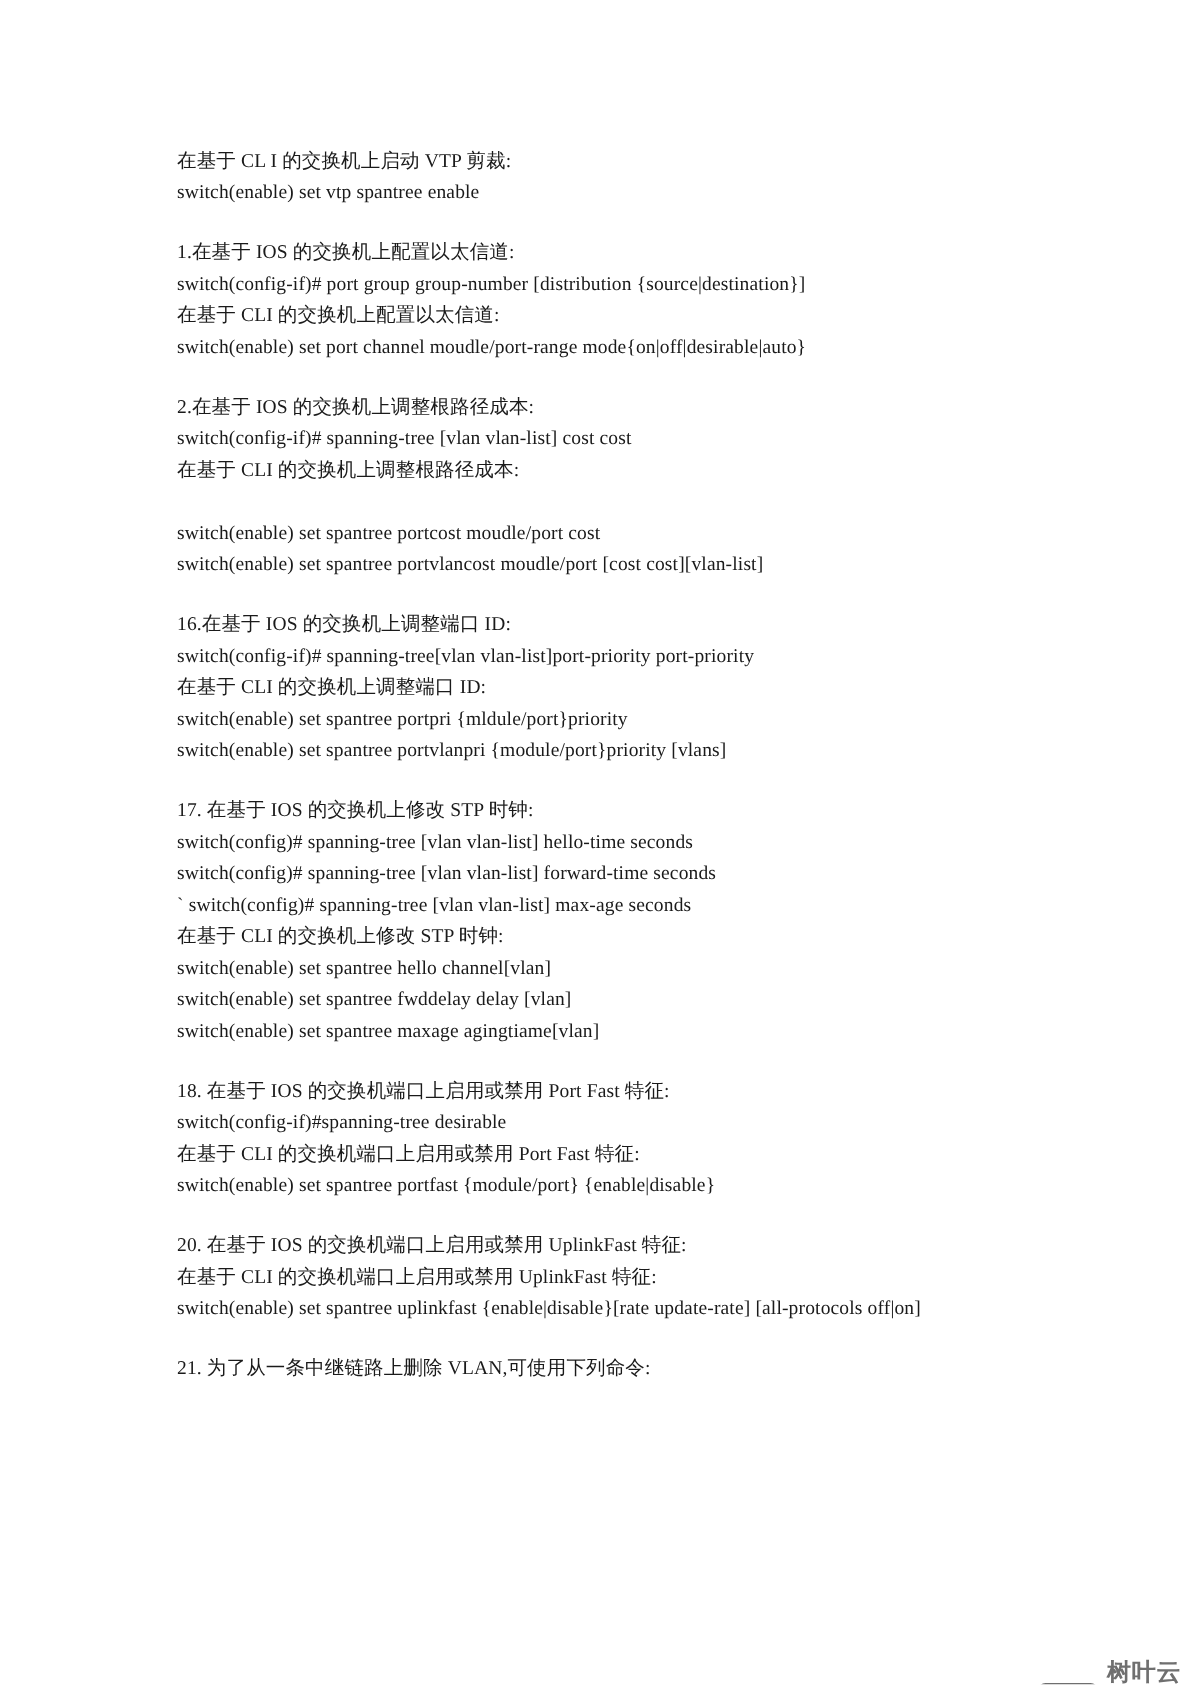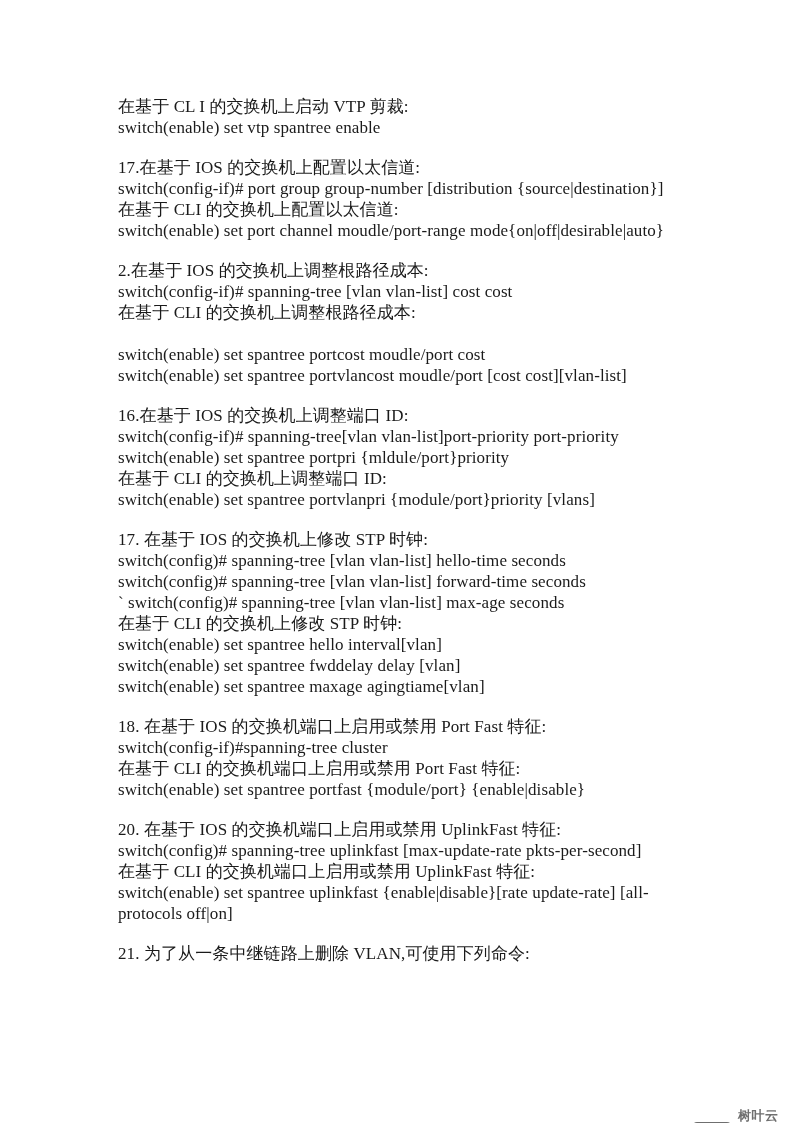--- a/index.html
+++ b/index.html
@@ -20,21 +20,21 @@
   .content {
     position: absolute;
     left: 118px;
     top: 96px;
     width: 580px;
   }
   .block {
     margin: 0 0 19px 0;
   }
   .line {
-    font-size: 17px;
+    font-size: 13px;
     line-height: 21px;
     white-space: pre-wrap;
     color: #1a1a1a;
     letter-spacing: 0.1px;
   }
   .line.blank {
     height: 21px;
   }
   
   .watermark {
@@ -54,78 +54,77 @@
     display: block;
     margin-top: 48px;
   }
   .wm-icon svg {
     position: absolute;
     left: 0;
     top: 0;
   }
   .wm-text {
     font-family: "DejaVu Sans", "Liberation Sans", sans-serif;
-    font-size: 13px;
+    font-size: 16px;
     font-weight: 700;
     color: #6f6f6f;
     line-height: 1;
     letter-spacing: 0.5px;
     white-space: nowrap;
   }
 </style>
 </head>
 <body>
 
 <div class="page">
 
   <div class="content">
       <div class="block">
         <div class="line">在基于 CL I 的交换机上启动 VTP 剪裁:</div>
         <div class="line">switch(enable) set vtp spantree enable</div>
       </div>
       <div class="block">
-        <div class="line">17.在基于 IOS 的交换机上配置以太信道:</div>
+        <div class="line">1.在基于 IOS 的交换机上配置以太信道:</div>
         <div class="line">switch(config-if)# port group group-number [distribution {source|destination}]</div>
         <div class="line">在基于 CLI 的交换机上配置以太信道:</div>
         <div class="line">switch(enable) set port channel moudle/port-range mode{on|off|desirable|auto}</div>
       </div>
       <div class="block">
         <div class="line">2.在基于 IOS 的交换机上调整根路径成本:</div>
         <div class="line">switch(config-if)# spanning-tree [vlan vlan-list] cost cost</div>
         <div class="line">在基于 CLI 的交换机上调整根路径成本:</div>
         <div class="line blank"></div>
         <div class="line">switch(enable) set spantree portcost moudle/port cost</div>
         <div class="line">switch(enable) set spantree portvlancost moudle/port [cost cost][vlan-list]</div>
       </div>
       <div class="block">
         <div class="line">16.在基于 IOS 的交换机上调整端口 ID:</div>
         <div class="line">switch(config-if)# spanning-tree[vlan vlan-list]port-priority port-priority</div>
+        <div class="line">在基于 CLI 的交换机上调整端口 ID:</div>
         <div class="line">switch(enable) set spantree portpri {mldule/port}priority</div>
-        <div class="line">在基于 CLI 的交换机上调整端口 ID:</div>
         <div class="line">switch(enable) set spantree portvlanpri {module/port}priority [vlans]</div>
       </div>
       <div class="block">
         <div class="line">17. 在基于 IOS 的交换机上修改 STP 时钟:</div>
         <div class="line">switch(config)# spanning-tree [vlan vlan-list] hello-time seconds</div>
         <div class="line">switch(config)# spanning-tree [vlan vlan-list] forward-time seconds</div>
         <div class="line">` switch(config)# spanning-tree [vlan vlan-list] max-age seconds</div>
         <div class="line">在基于 CLI 的交换机上修改 STP 时钟:</div>
-        <div class="line">switch(enable) set spantree hello interval[vlan]</div>
+        <div class="line">switch(enable) set spantree hello channel[vlan]</div>
         <div class="line">switch(enable) set spantree fwddelay delay [vlan]</div>
         <div class="line">switch(enable) set spantree maxage agingtiame[vlan]</div>
       </div>
       <div class="block">
         <div class="line">18. 在基于 IOS 的交换机端口上启用或禁用 Port Fast 特征:</div>
-        <div class="line">switch(config-if)#spanning-tree cluster</div>
+        <div class="line">switch(config-if)#spanning-tree desirable</div>
         <div class="line">在基于 CLI 的交换机端口上启用或禁用 Port Fast 特征:</div>
         <div class="line">switch(enable) set spantree portfast {module/port} {enable|disable}</div>
       </div>
       <div class="block">
         <div class="line">20. 在基于 IOS 的交换机端口上启用或禁用 UplinkFast 特征:</div>
-        <div class="line">switch(config)# spanning-tree uplinkfast [max-update-rate pkts-per-second]</div>
         <div class="line">在基于 CLI 的交换机端口上启用或禁用 UplinkFast 特征:</div>
         <div class="line">switch(enable) set spantree uplinkfast {enable|disable}[rate update-rate] [all-protocols off|on]</div>
       </div>
       <div class="block">
         <div class="line">21. 为了从一条中继链路上删除 VLAN,可使用下列命令:</div>
       </div>
     </div>
 
   <div class="watermark">
     <span class="wm-icon">

